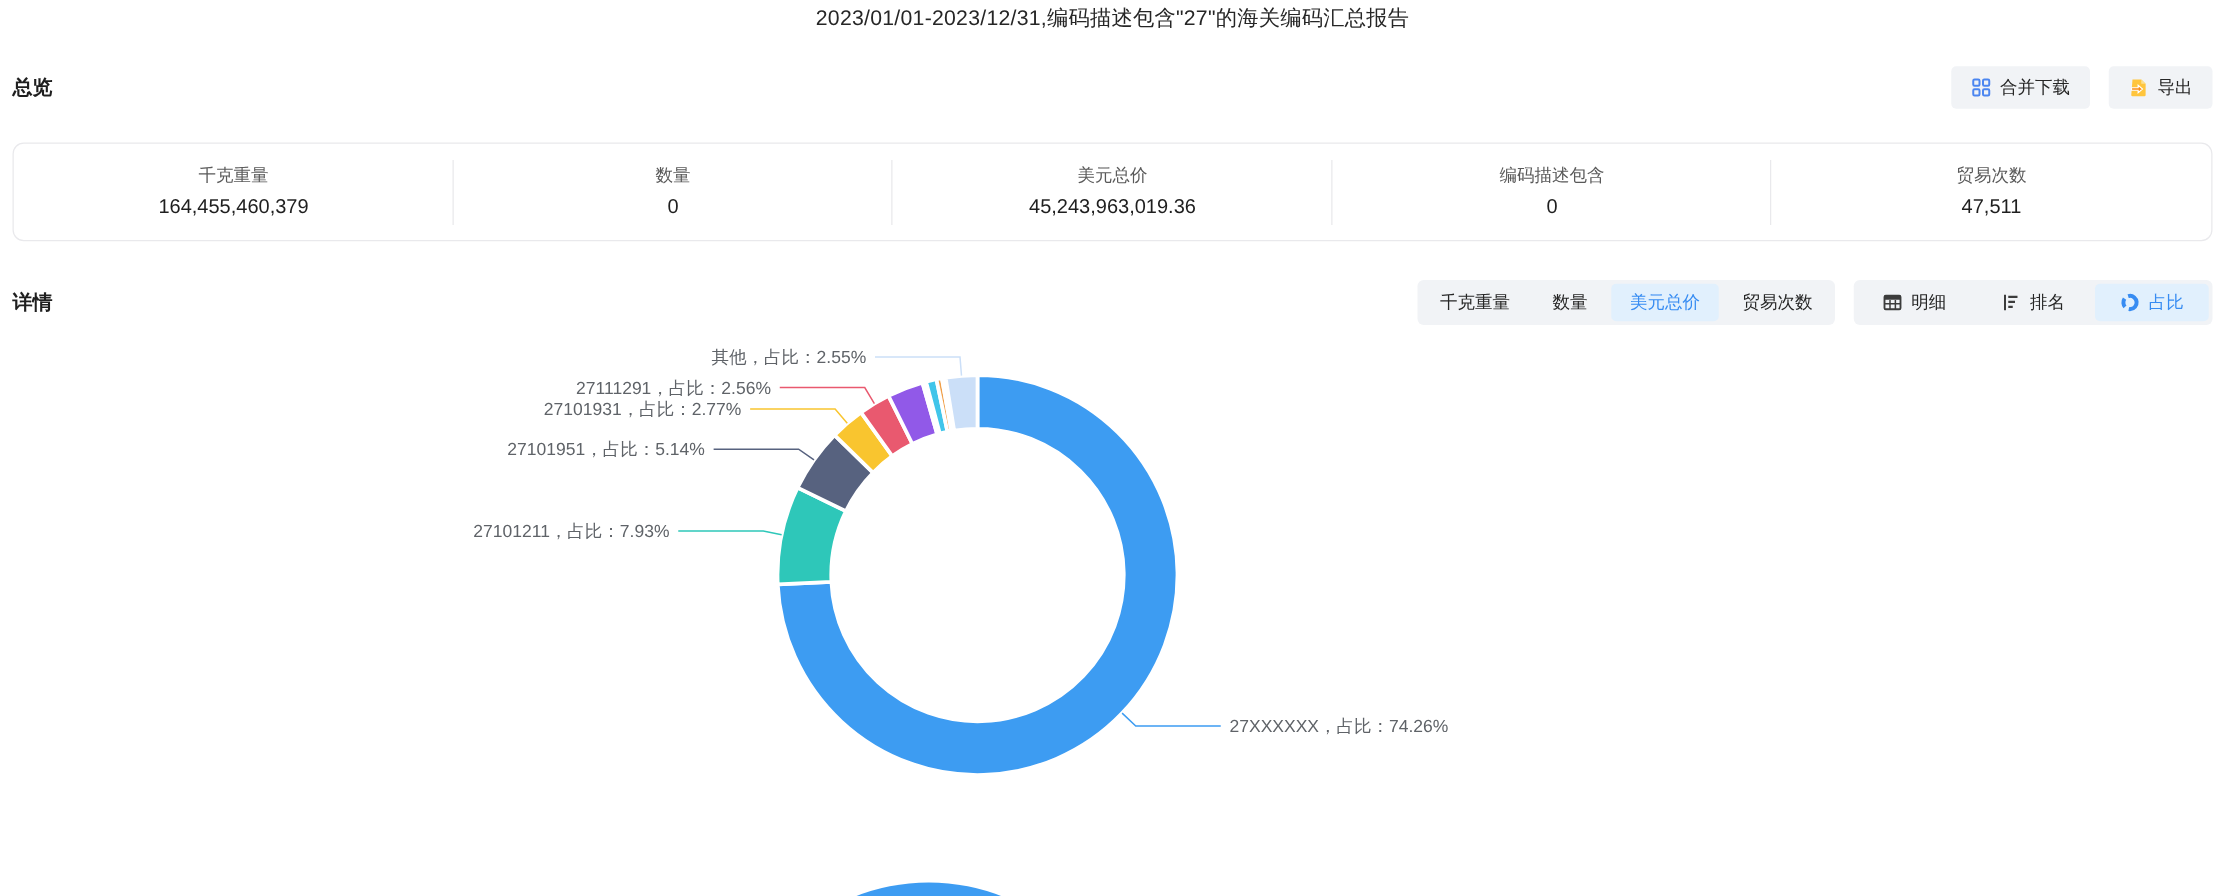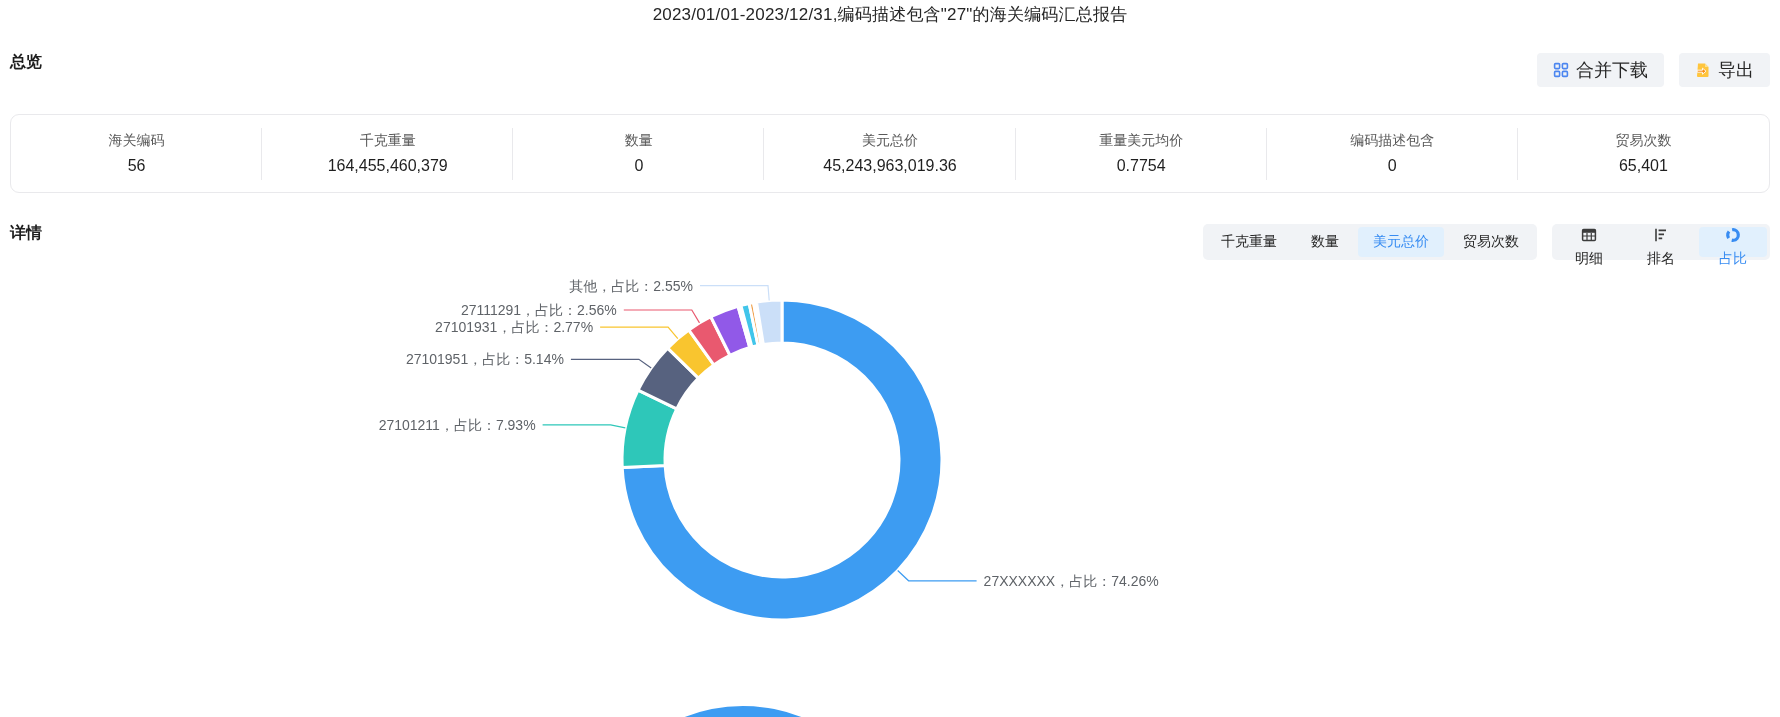--- a/index.html
+++ b/index.html
@@ -6,29 +6,29 @@
   body{
     width:1780px;height:717px;overflow:hidden;
     font-family:"Liberation Sans","DejaVu Sans",sans-serif;
     color:#262626;position:relative;
   }
   .page{width:100%;height:100%;box-sizing:border-box;padding:0 10px;}
   .report-title{
     padding-top:3px;text-align:center;font-size:17px;font-weight:500;color:#262626;
     letter-spacing:.2px;
   }
-  .section-row{display:flex;justify-content:space-between;}
+  .section-row{display:flex;align-items:center;justify-content:space-between;}
   .overview-row{margin-top:26px;height:36px;}
   .details-row{margin-top:30px;height:38px;}
   .section-heading{font-size:16px;font-weight:700;color:#1f1f1f;}
   .row-actions{display:flex;align-items:center;gap:15px;}
   .action-btn{
     display:inline-flex;align-items:center;gap:7px;border:none;cursor:pointer;
     background:#f1f3f6;border-radius:4px;height:34px;padding:0 16px;
-    font-size:18px;color:#262626;font-family:inherit;
+    font-size:14px;color:#262626;font-family:inherit;
   }
   .action-btn .icon{display:inline-flex;line-height:0;}
   .stats-card{
     margin-top:26px;height:79px;border:1px solid #e9e9ec;border-radius:9px;
     background:#fff;display:flex;align-items:stretch;box-sizing:border-box;
   }
   .stat-col{
     flex:1 1 0;display:flex;flex-direction:column;align-items:center;justify-content:center;
     gap:7px;position:relative;
   }
@@ -40,21 +40,21 @@
   .stat-value{font-size:16px;color:#1f1f1f;font-weight:500;}
   .tab-group{
     display:flex;align-items:center;background:#f1f3f6;border-radius:5px;height:36px;
     padding:0 1px;
   }
   .tab-btn{
     display:inline-flex;align-items:center;gap:7px;border:none;cursor:pointer;
     background:transparent;border-radius:4px;height:30px;margin:0 2px;padding:0 15px;
     font-size:14px;color:#262626;font-family:inherit;white-space:nowrap;
   }
-  .view-tabs .tab-btn{padding:0 20px;flex-direction:column;}
+  .view-tabs .tab-btn{padding:0 20px;}
   .tab-btn.active{background:#e1f0fd;color:#378cf2;}
   .tab-btn .icon{display:inline-flex;line-height:0;}
   .chart-wrap{position:relative;margin-top:6px;height:452px;margin-left:-10px;margin-right:-10px;}
   .chart-wrap svg{display:block;}
   .pie-label{font-size:14px;fill:#5f6368;}
 </style>
 </head>
 <body>
 
 <div class="page">
@@ -85,46 +85,38 @@
               <path d="M2.2 8.2 h5.3 v-2 l3.5 3 -3.5 3 v-2 h-5.3 z" fill="#fa8c16" stroke="#fff" stroke-width="0.9"></path>
             </svg>
         </span>
         <span>导出</span>
       </button>
     </div>
   </div>
 
   <div class="stats-card" id="stats-card">
       <div class="stat-col">
-        <div class="stat-label">海关编码</div>
-        <div class="stat-value">56</div>
-      </div>
-      <div class="stat-col">
         <div class="stat-label">千克重量</div>
         <div class="stat-value">164,455,460,379</div>
       </div>
       <div class="stat-col">
         <div class="stat-label">数量</div>
         <div class="stat-value">0</div>
       </div>
       <div class="stat-col">
         <div class="stat-label">美元总价</div>
         <div class="stat-value">45,243,963,019.36</div>
       </div>
       <div class="stat-col">
-        <div class="stat-label">重量美元均价</div>
-        <div class="stat-value">0.7754</div>
-      </div>
-      <div class="stat-col">
         <div class="stat-label">编码描述包含</div>
         <div class="stat-value">0</div>
       </div>
       <div class="stat-col">
         <div class="stat-label">贸易次数</div>
-        <div class="stat-value">65,401</div>
+        <div class="stat-value">47,511</div>
       </div>
     </div>
 
   <div class="section-row details-row">
     <div class="section-heading">详情</div>
     <div class="row-actions">
       <div class="tab-group metric-tabs" id="metric-tabs">
           <button class="tab-btn">
             <span>千克重量</span>
           </button>

